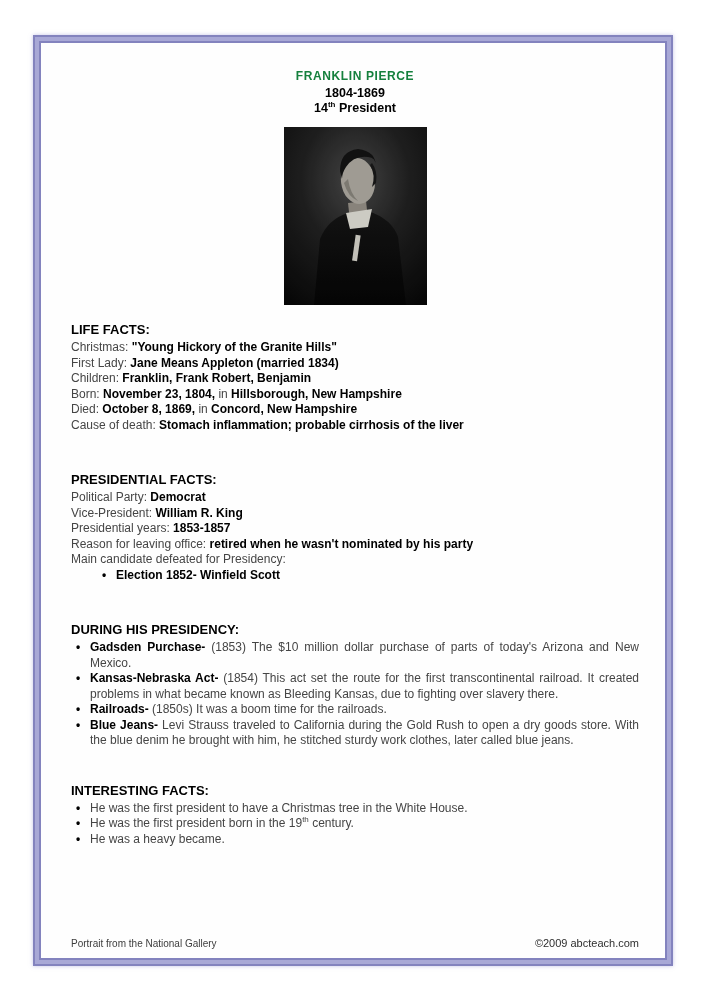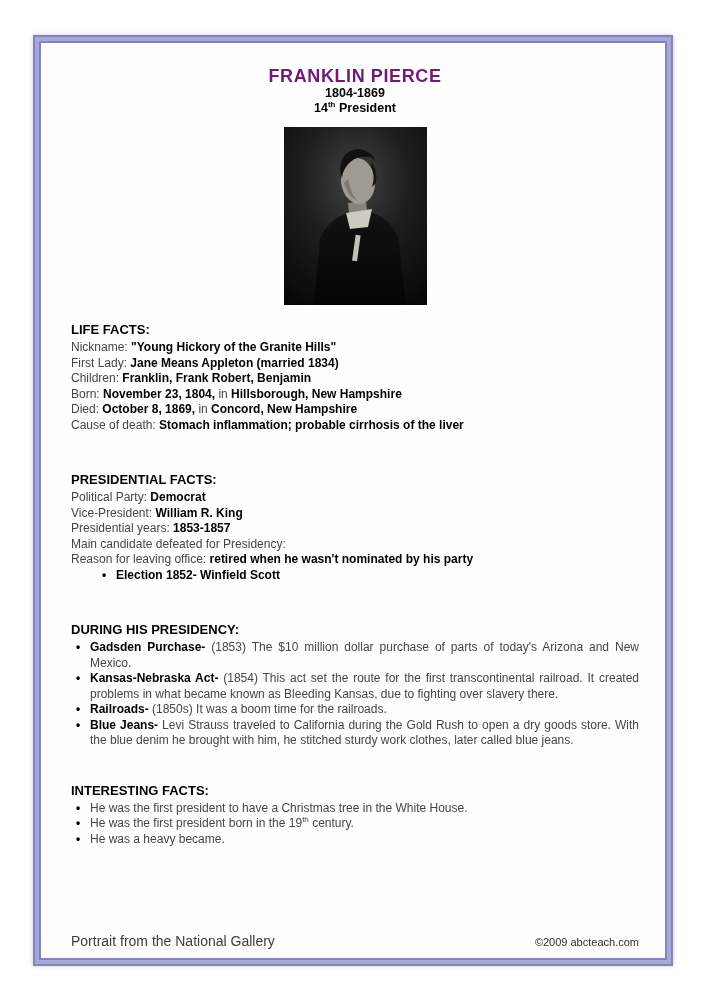--- a/index.html
+++ b/index.html
@@ -10,21 +10,21 @@
   
   .sheet { position:absolute; left:33px; top:35px; width:640px; height:931px; }
   .f1 { width:100%; height:100%; border:2px solid #8383be; box-shadow:0 0 4px rgba(150,150,210,.55); }
   .f2 { width:100%; height:100%; border:4px solid #a8a8d6; }
   .f3 { width:100%; height:100%; border:2px solid #8383be; position:relative; background:#fefefe; overflow:hidden; }
 
   .content { position:absolute; inset:0; padding:24px 26px 0 30px; }
 
   
   .header { text-align:center; }
-  .page-title { font-size:18px; font-weight:bold; color:#701a75; letter-spacing:.6px; line-height:19px; }
+  .page-title { font-size:12px; font-weight:bold; color:#15803d; letter-spacing:.6px; line-height:19px; }
   .header .fact-line { text-align:center; font-weight:bold; color:#000; font-size:12.5px; line-height:15px; }
   .header .fact-line .b { font-weight:bold; }
 
   
   .portrait-wrap { text-align:center; margin-top:11px; }
   .portrait-wrap svg { display:inline-block; }
 
   
   .section { margin-top:39px; }
   .section.first { margin-top:13px; }
@@ -37,21 +37,21 @@
   .bullet-row { display:flex; font-size:12px; line-height:15.5px; color:#454545; }
   .dot { flex:none; width:14px; margin-left:5px; text-align:left; color:#000; font-weight:bold; }
   .bullet-text { flex:1; }
   .justify .bullet-text { text-align:justify; }
   .bold-bullets .bullet-row { margin-left:26px; }
   .bold-bullets .bullet-text, .bold-bullets .dot { font-weight:bold; color:#000; }
 
   
   .footer { position:absolute; left:30px; right:26px; bottom:9px;
             display:flex; justify-content:space-between; align-items:baseline; }
-  .footer-left  { font-size:14px; color:#3d3d3d; }
+  .footer-left  { font-size:10px; color:#3d3d3d; }
   .footer-right { font-size:11px; color:#2e2e2e;margin-left:45px; }
 </style>
 </head>
 <body>
 
 <div class="sheet">
   <div class="f1">
     <div class="f2">
       <div class="f3">
         <div class="content">
@@ -92,37 +92,37 @@
               <path d="M56 44 Q56 24 74 22 Q92 24 92 40 Q92 30 84 30 Q70 28 62 40 Q58 46 58 52 Z" fill="#141414"></path>
               <path d="M88 36 Q94 44 92 56 L88 60 Q92 48 86 38 Z" fill="#1a1a1a"></path>
 
               <rect x="0" y="0" width="143" height="178" fill="black" opacity="0.12"></rect>
             </svg>
           </div>
 
           <div class="section first">
             <div class="section-heading">LIFE FACTS:</div>
             <div>
-                <div class="fact-line"><span>Nickname: </span><span class="b">"Young Hickory of the Granite Hills"</span></div>
+                <div class="fact-line"><span>Christmas: </span><span class="b">"Young Hickory of the Granite Hills"</span></div>
                 <div class="fact-line"><span>First Lady: </span><span class="b">Jane Means Appleton (married 1834)</span></div>
                 <div class="fact-line"><span>Children: </span><span class="b">Franklin, Frank Robert, Benjamin</span></div>
                 <div class="fact-line"><span>Born: </span><span class="b">November 23, 1804,</span><span> in </span><span class="b">Hillsborough, New Hampshire</span></div>
                 <div class="fact-line"><span>Died: </span><span class="b">October 8, 1869,</span><span> in </span><span class="b">Concord, New Hampshire</span></div>
                 <div class="fact-line"><span>Cause of death: </span><span class="b">Stomach inflammation; probable cirrhosis of the liver</span></div>
               </div>
           </div>
 
           <div class="section">
             <div class="section-heading">PRESIDENTIAL FACTS:</div>
             <div>
                 <div class="fact-line"><span>Political Party: </span><span class="b">Democrat</span></div>
                 <div class="fact-line"><span>Vice-President: </span><span class="b">William R. King</span></div>
                 <div class="fact-line"><span>Presidential years: </span><span class="b">1853-1857</span></div>
+                <div class="fact-line"><span>Reason for leaving office: </span><span class="b">retired when he wasn't nominated by his party</span></div>
                 <div class="fact-line"><span>Main candidate defeated for Presidency:</span></div>
-                <div class="fact-line"><span>Reason for leaving office: </span><span class="b">retired when he wasn't nominated by his party</span></div>
               </div>
             <div class="bold-bullets">
                 <div class="bullet-row">
                   <span class="dot">•</span>
                   <div class="bullet-text"><span class="b">Election 1852- Winfield Scott</span></div>
                 </div>
               </div>
           </div>
 
           <div class="section">

